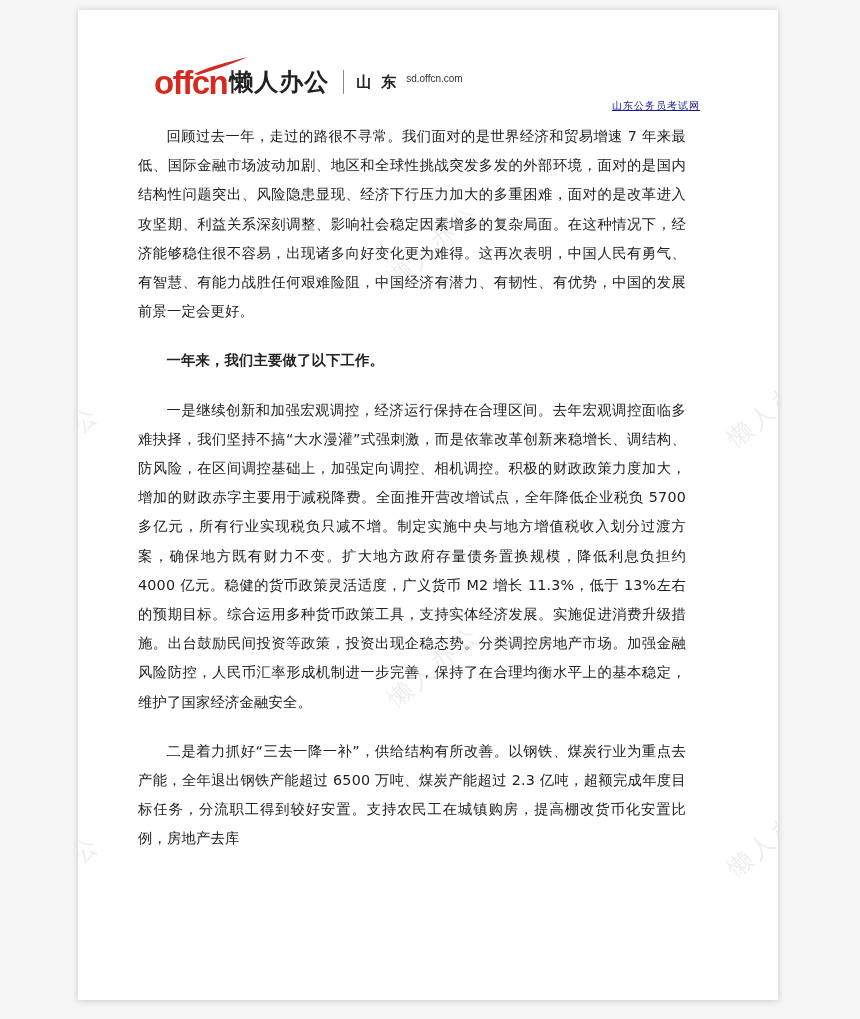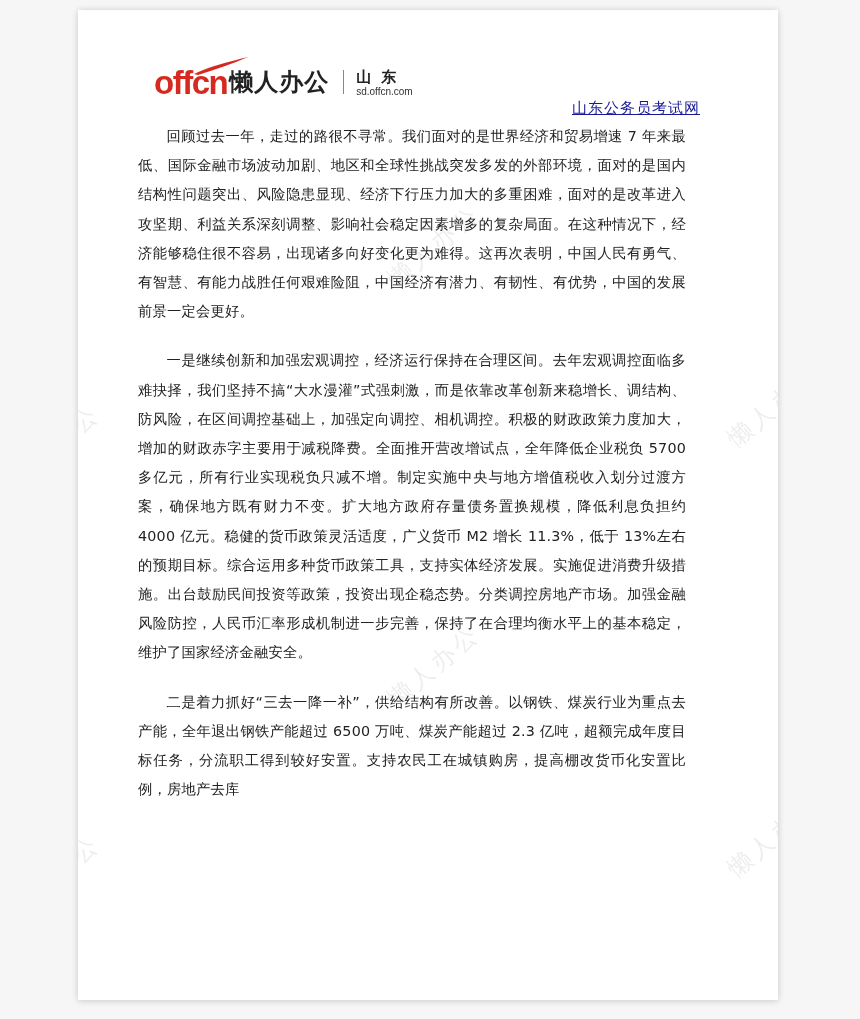--- a/index.html
+++ b/index.html
@@ -60,21 +60,21 @@
     letter-spacing: 1px;
   }
   .logo-divider {
     width: 1px;
     height: 24px;
     background: #888888;
     margin: 0 12px 0 14px;
   }
   .logo-region {
     display: flex;
-    flex-direction: column;
+    flex-direction: row;
     justify-content: center;
   }
   .region-name {
     font-family: "DejaVu Sans", sans-serif;
     font-weight: bold;
     font-size: 15px;
     color: #222222;
     letter-spacing: 10px;
     line-height: 18px;
   }
@@ -82,21 +82,21 @@
     font-family: "Liberation Sans", sans-serif;
     font-size: 10px;
     color: #333333;
     line-height: 11px;
   }
   .top-link {
     position: absolute;
     right: 78px;
     top: 89px;
     font-family: Liberation Serif, serif;
-    font-size: 15px;
+    font-size: 10px;
     color: #1a1a99;
     text-decoration: underline;
     letter-spacing: 1px;
     cursor: pointer;
   }
   .content {
     position: absolute;
     left: 60px;
     top: 112px;
     width: 548px;
@@ -151,20 +151,21 @@
       <span class="logo-region">
         <span class="region-name">山东</span>
         <span class="region-url">sd.offcn.com</span>
       </span>
     </div>
 
     <a class="top-link">山东公务员考试网</a>
 
     <div class="content">
       <p class="para">回顾过去一年，走过的路很不寻常。我们面对的是世界经济和贸易增速 7 年来最低、国际金融市场波动加剧、地区和全球性挑战突发多发的外部环境，面对的是国内结构性问题突出、风险隐患显现、经济下行压力加大的多重困难，面对的是改革进入攻坚期、利益关系深刻调整、影响社会稳定因素增多的复杂局面。在这种情况下，经济能够稳住很不容易，出现诸多向好变化更为难得。这再次表明，中国人民有勇气、有智慧、有能力战胜任何艰难险阻，中国经济有潜力、有韧性、有优势，中国的发展前景一定会更好。</p>
+      <p class="para heading">一年来，我们主要做了以下工作。</p>
       <div class="gap"></div>
       <p class="para">一是继续创新和加强宏观调控，经济运行保持在合理区间。去年宏观调控面临多难抉择，我们坚持不搞“大水漫灌”式强刺激，而是依靠改革创新来稳增长、调结构、防风险，在区间调控基础上，加强定向调控、相机调控。积极的财政政策力度加大，增加的财政赤字主要用于减税降费。全面推开营改增试点，全年降低企业税负 5700 多亿元，所有行业实现税负只减不增。制定实施中央与地方增值税收入划分过渡方案，确保地方既有财力不变。扩大地方政府存量债务置换规模，降低利息负担约 4000 亿元。稳健的货币政策灵活适度，广义货币 M2 增长 11.3%，低于 13%左右的预期目标。综合运用多种货币政策工具，支持实体经济发展。实施促进消费升级措施。出台鼓励民间投资等政策，投资出现企稳态势。分类调控房地产市场。加强金融风险防控，人民币汇率形成机制进一步完善，保持了在合理均衡水平上的基本稳定，维护了国家经济金融安全。</p>
       <div class="gap"></div>
       <p class="para">二是着力抓好“三去一降一补”，供给结构有所改善。以钢铁、煤炭行业为重点去产能，全年退出钢铁产能超过 6500 万吨、煤炭产能超过 2.3 亿吨，超额完成年度目标任务，分流职工得到较好安置。支持农民工在城镇购房，提高棚改货币化安置比例，房地产去库</p>
     </div>
 
   </div>
 </div>
 
 </body></html>

